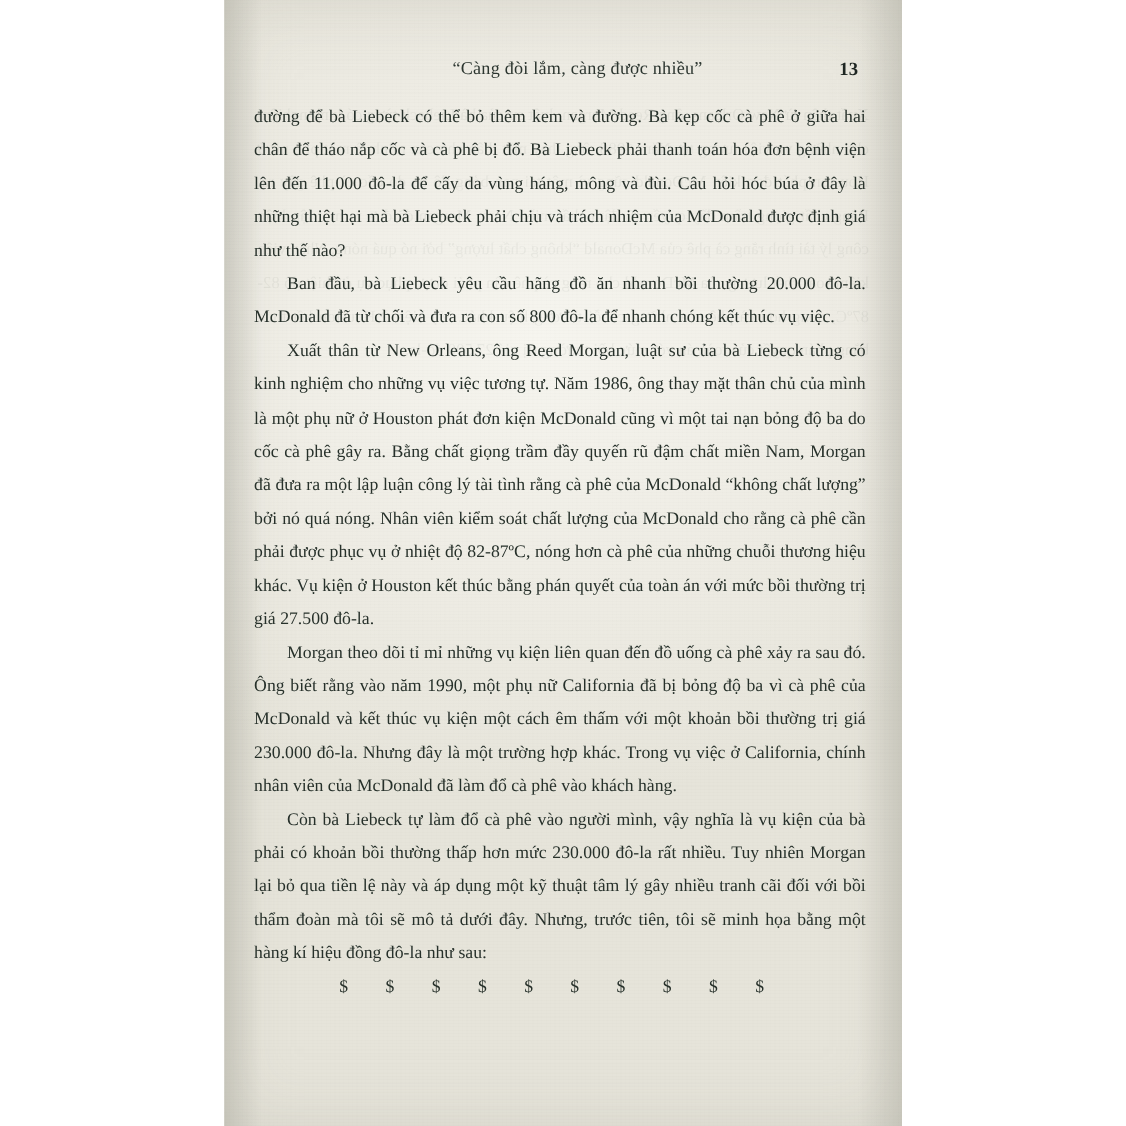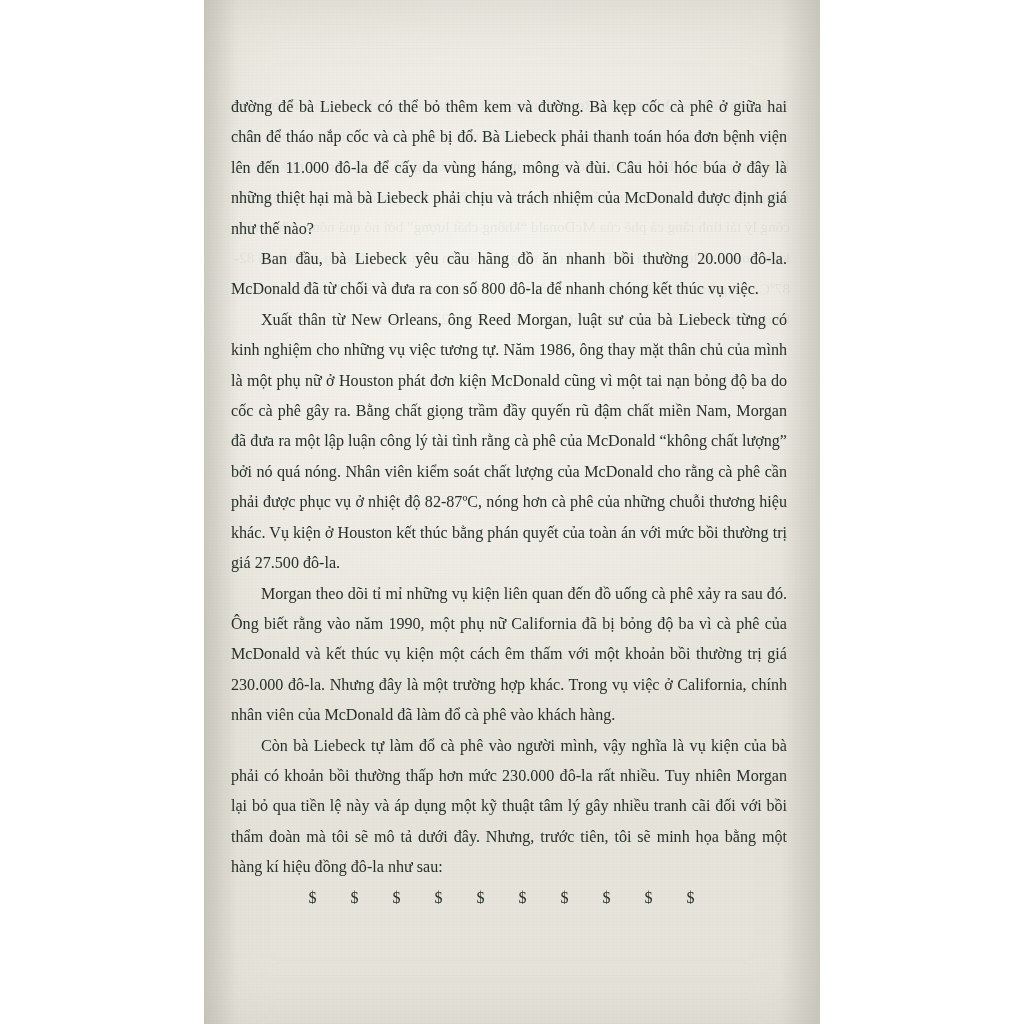--- a/index.html
+++ b/index.html
@@ -139,20 +139,24 @@
 <body>
 
 <div class="page-photo">
 
   <div class="bleed-through">
     <span>Xuất thân từ New Orleans, ông Reed Morgan, luật sư của bà Liebeck từng có kinh nghiệm cho những vụ việc tương tự. Năm 1986, ông thay mặt thân chủ của mình là một phụ nữ ở Houston phát đơn kiện McDonald cũng vì một tai nạn bỏng độ ba do cốc cà phê gây ra. Bằng chất giọng trầm đầy quyến rũ đậm chất miền Nam, Morgan đã đưa ra một lập luận công lý tài tình rằng cà phê của McDonald “không chất lượng” bởi nó quá nóng. Nhân viên kiểm soát chất lượng của McDonald cho rằng cà phê cần phải được phục vụ ở nhiệt độ 82-87ºC, nóng hơn cà phê của những chuỗi thương hiệu khác. Vụ kiện ở Houston kết thúc bằng phán quyết của toàn án với mức bồi thường trị giá 27.500 đô-la.</span>
   </div>
 
   <div class="content">
 
+    <div class="running-head">
+      <div class="title">“Càng đòi lắm, càng được nhiều”</div>
+      <div class="folio">13</div>
+    </div>
 
     <div class="body-text">
       <p>đường để bà Liebeck có thể bỏ thêm kem và đường. Bà kẹp cốc cà phê ở giữa hai chân để tháo nắp cốc và cà phê bị đổ. Bà Liebeck phải thanh toán hóa đơn bệnh viện lên đến 11.000 đô-la để cấy da vùng háng, mông và đùi. Câu hỏi hóc búa ở đây là những thiệt hại mà bà Liebeck phải chịu và trách nhiệm của McDonald được định giá như thế nào?</p>
       <p class="indent">Ban đầu, bà Liebeck yêu cầu hãng đồ ăn nhanh bồi thường 20.000 đô-la. McDonald đã từ chối và đưa ra con số 800 đô-la để nhanh chóng kết thúc vụ việc.</p>
       <p class="indent">Xuất thân từ New Orleans, ông Reed Morgan, luật sư của bà Liebeck từng có kinh nghiệm cho những vụ việc tương tự. Năm 1986, ông thay mặt thân chủ của mình là một phụ nữ ở Houston phát đơn kiện McDonald cũng vì một tai nạn bỏng độ ba do cốc cà phê gây ra. Bằng chất giọng trầm đầy quyến rũ đậm chất miền Nam, Morgan đã đưa ra một lập luận công lý tài tình rằng cà phê của McDonald “không chất lượng” bởi nó quá nóng. Nhân viên kiểm soát chất lượng của McDonald cho rằng cà phê cần phải được phục vụ ở nhiệt độ 82-87ºC, nóng hơn cà phê của những chuỗi thương hiệu khác. Vụ kiện ở Houston kết thúc bằng phán quyết của toàn án với mức bồi thường trị giá 27.500 đô-la.</p>
       <p class="indent">Morgan theo dõi tỉ mỉ những vụ kiện liên quan đến đồ uống cà phê xảy ra sau đó. Ông biết rằng vào năm 1990, một phụ nữ California đã bị bỏng độ ba vì cà phê của McDonald và kết thúc vụ kiện một cách êm thấm với một khoản bồi thường trị giá 230.000 đô-la. Nhưng đây là một trường hợp khác. Trong vụ việc ở California, chính nhân viên của McDonald đã làm đổ cà phê vào khách hàng.</p>
       <p class="indent">Còn bà Liebeck tự làm đổ cà phê vào người mình, vậy nghĩa là vụ kiện của bà phải có khoản bồi thường thấp hơn mức 230.000 đô-la rất nhiều. Tuy nhiên Morgan lại bỏ qua tiền lệ này và áp dụng một kỹ thuật tâm lý gây nhiều tranh cãi đối với bồi thẩm đoàn mà tôi sẽ mô tả dưới đây. Nhưng, trước tiên, tôi sẽ minh họa bằng một hàng kí hiệu đồng đô-la như sau:</p>
       <p class="dollar-row">$  $  $  $  $  $  $  $  $  $</p>
     </div>
 

